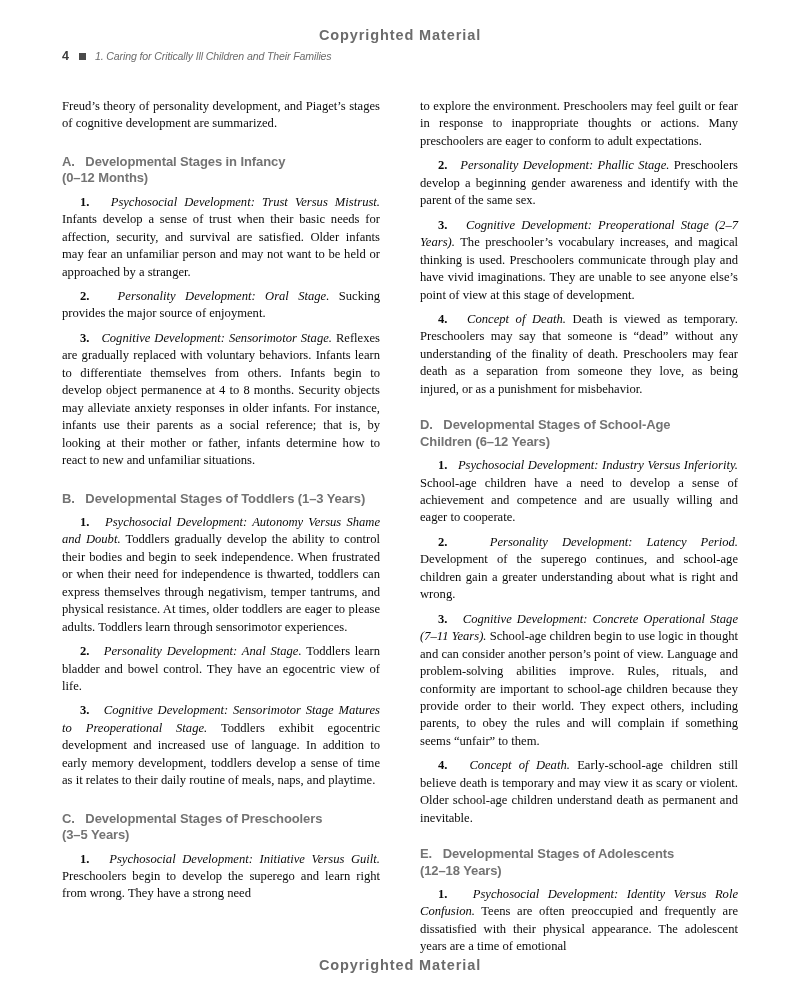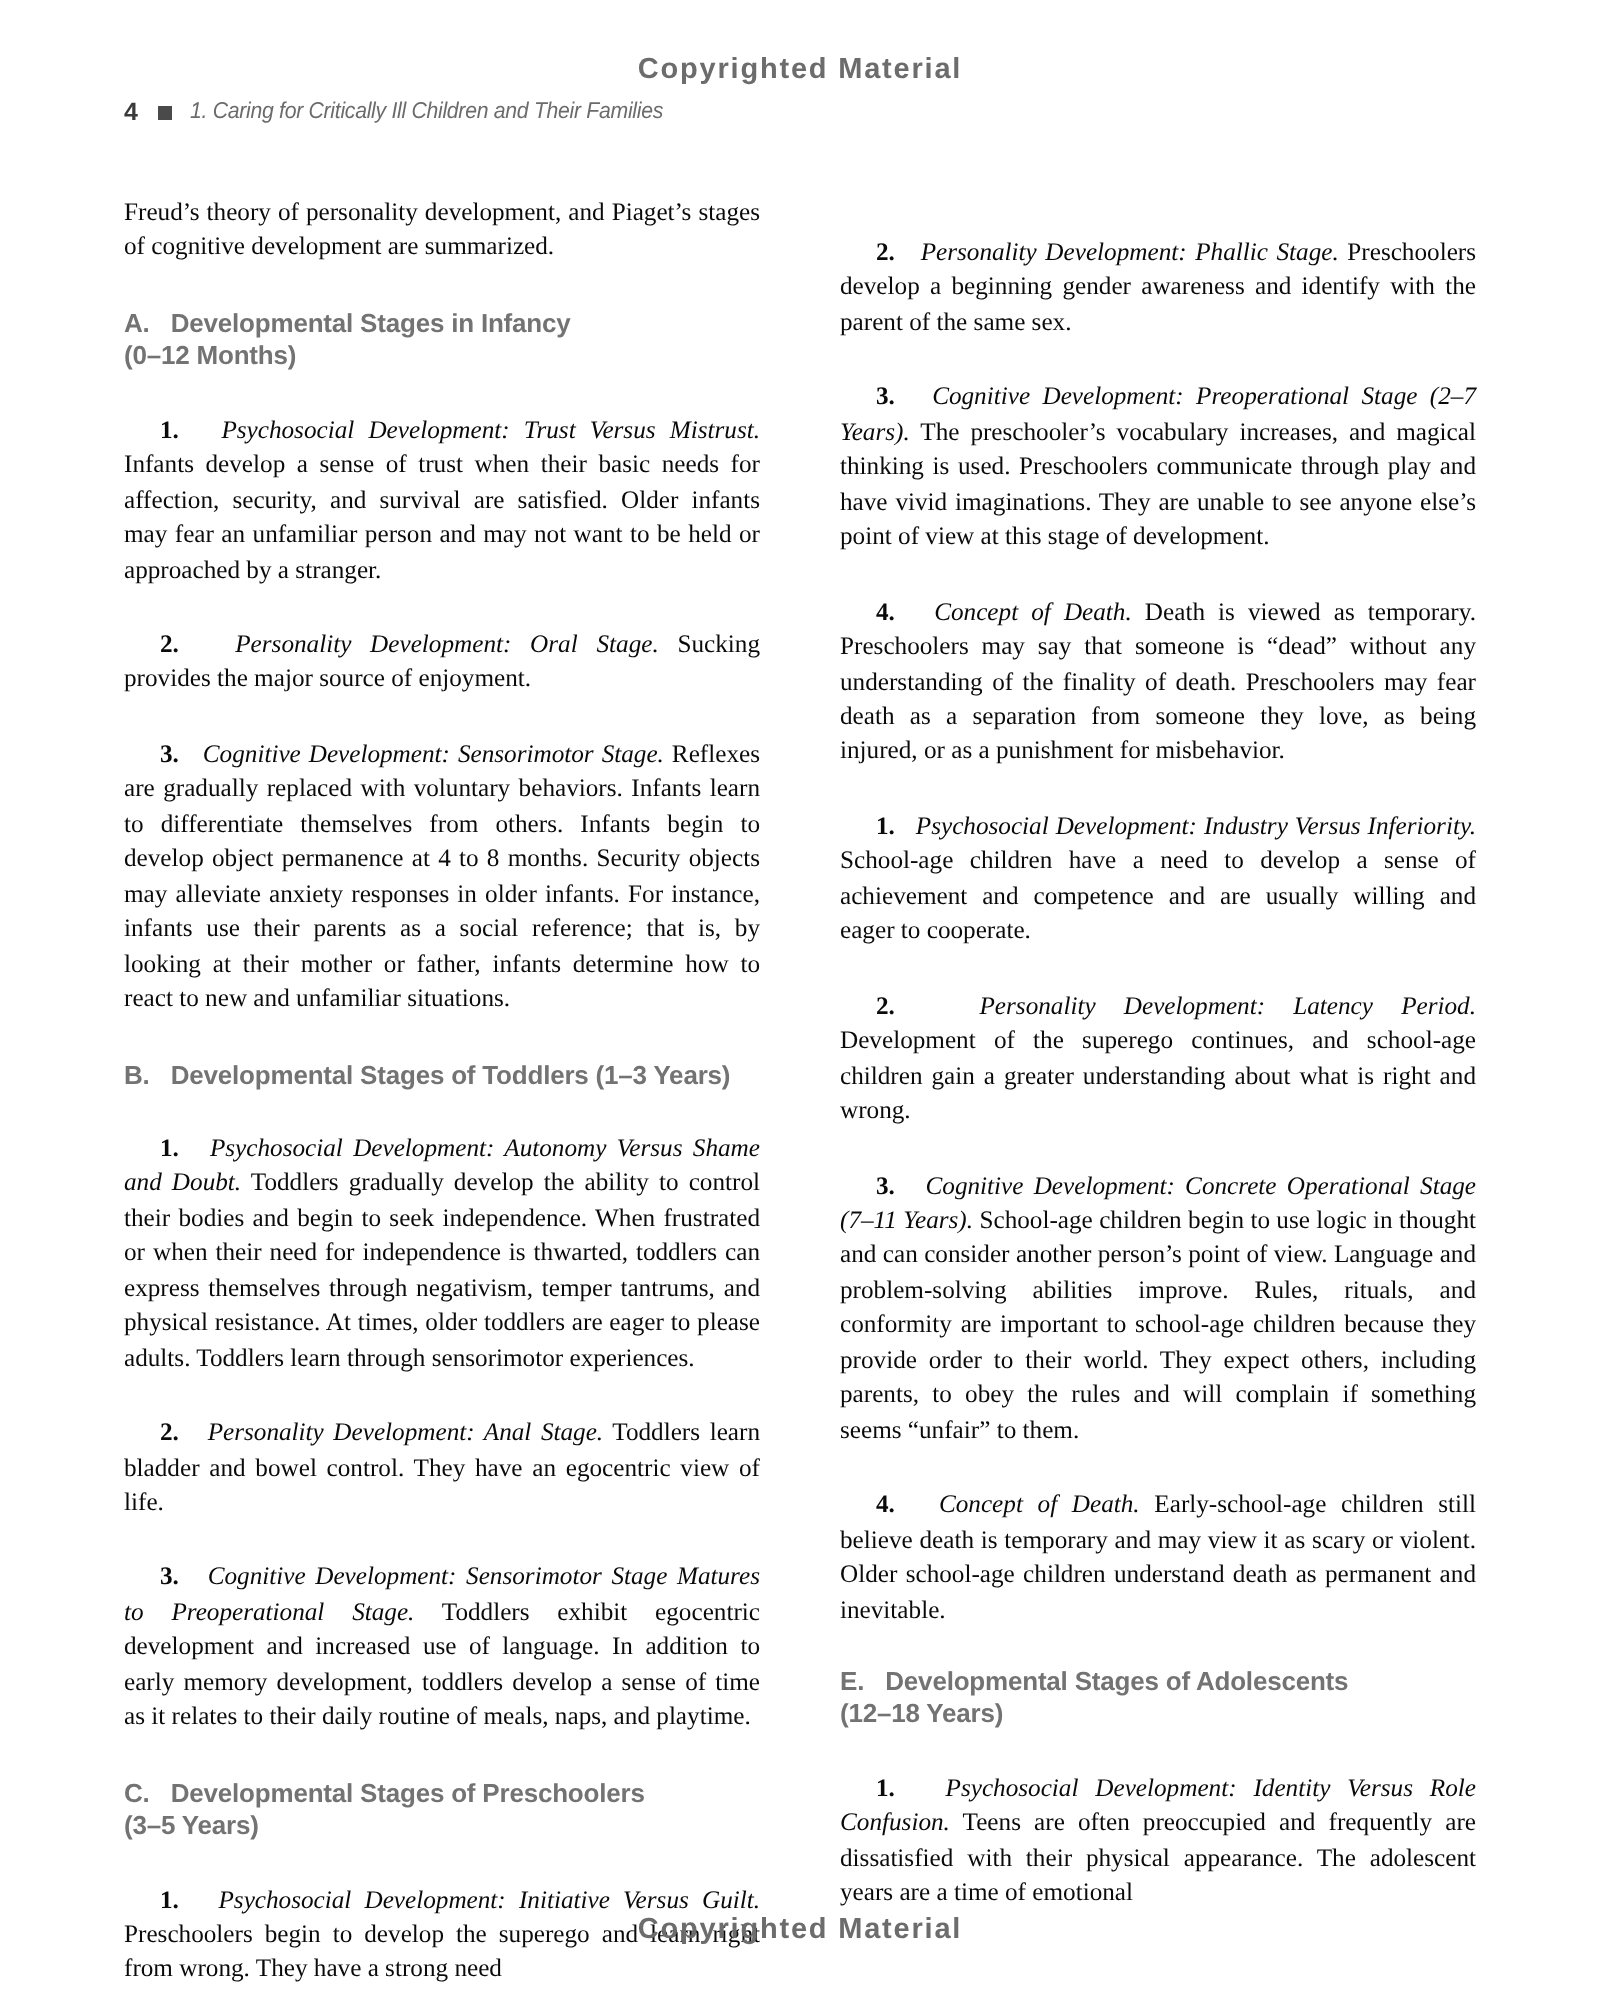--- a/index.html
+++ b/index.html
@@ -98,21 +98,21 @@
     line-height: 17.45px;
     text-align: justify;
     text-justify: inter-word;
     hyphens: manual;
     margin: 0;
     color: #0a0a0a;
   }
   .para.lead { margin-bottom: 0; font-family: Liberation Serif, serif; }
   .para.item {
     text-indent: 18px;
-    margin-top: 20px;
+    margin-top: 7px;
   }
   .para.cont {
     margin-top: 0;
     text-indent: 0;
   }
   .num {
     font-weight: bold;
   }
   .ital {
     font-style: italic;
@@ -217,36 +217,47 @@
 
       <p class="para item">
         <span class="num">1.</span>
         <span>&nbsp;&nbsp;</span><span class="ital">Psychosocial Development: Initiative Versus Guilt.</span><span> Preschoolers begin to develop the superego and learn right from wrong. They have a strong need</span>
       </p>
 
     </div>
 
     <div class="col">
 
+      <p class="para cont">to explore the environment. Preschoolers may feel guilt or fear in response to inappropriate thoughts or actions. Many preschoolers are eager to conform to adult expectations.</p>
 
       <p class="para item">
         <span class="num">2.</span>
         <span>&nbsp;&nbsp;</span><span class="ital">Personality Development: Phallic Stage.</span><span> Preschoolers develop a beginning gender awareness and identify with the parent of the same sex.</span>
       </p>
 
       <p class="para item">
         <span class="num">3.</span>
         <span>&nbsp;&nbsp;</span><span class="ital">Cognitive Development: Preoperational Stage (2–7 Years).</span><span> The preschooler’s vocabulary increases, and magical thinking is used. Preschoolers communicate through play and have vivid imaginations. They are unable to see anyone else’s point of view at this stage of development.</span>
       </p>
 
       <p class="para item">
         <span class="num">4.</span>
         <span>&nbsp;&nbsp;</span><span class="ital">Concept of Death.</span><span> Death is viewed as temporary. Preschoolers may say that someone is “dead” without any understanding of the finality of death. Preschoolers may fear death as a separation from someone they love, as being injured, or as a punishment for misbehavior.</span>
       </p>
 
+      <div class="heading-block tight">
+        <div class="heading">
+          <span class="hl">D.</span>
+          &nbsp;
+          <span class="hl">Developmental Stages of School-Age</span>
+        </div>
+        <div class="heading">
+          <span class="hl">Children (6–12 Years)</span>
+        </div>
+      </div>
 
       <p class="para item">
         <span class="num">1.</span>
         <span>&nbsp;&nbsp;</span><span class="ital">Psychosocial Development: Industry Versus Inferiority.</span><span> School-age children have a need to develop a sense of achievement and competence and are usually willing and eager to cooperate.</span>
       </p>
 
       <p class="para item">
         <span class="num">2.</span>
         <span>&nbsp;&nbsp;</span><span class="ital">Personality Development: Latency Period.</span><span> Development of the superego continues, and school-age children gain a greater understanding about what is right and wrong.</span>
       </p>

